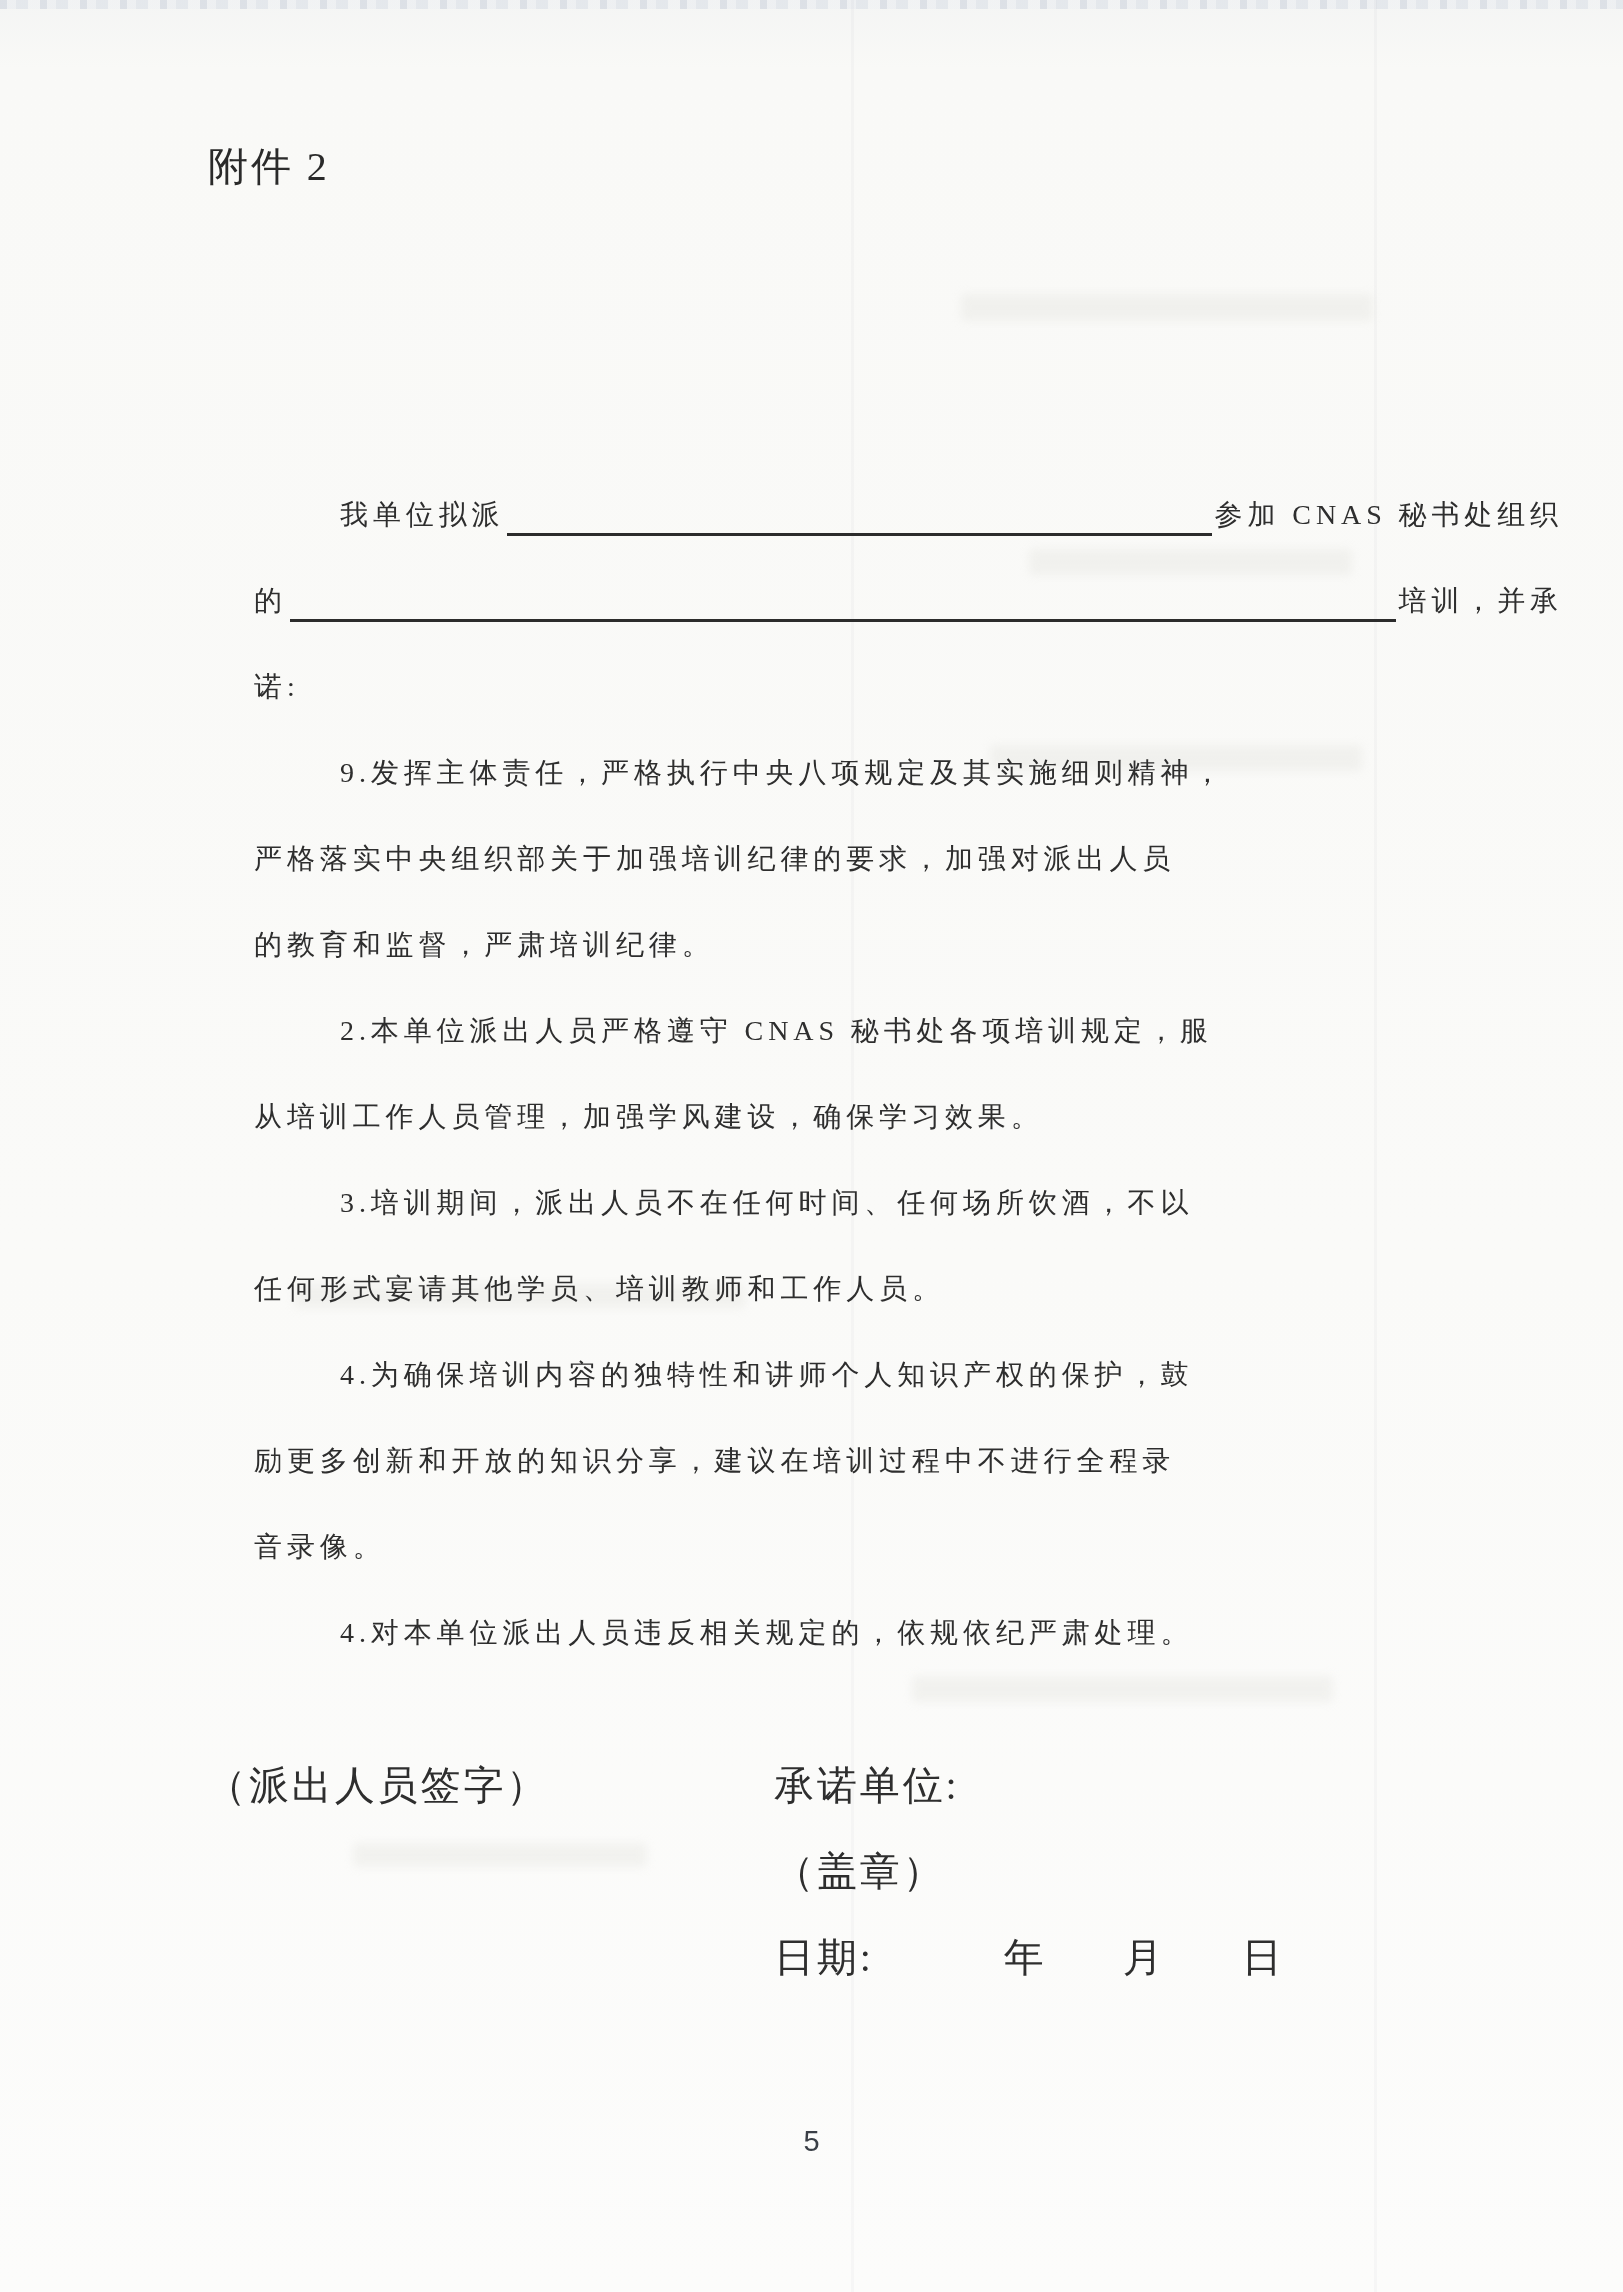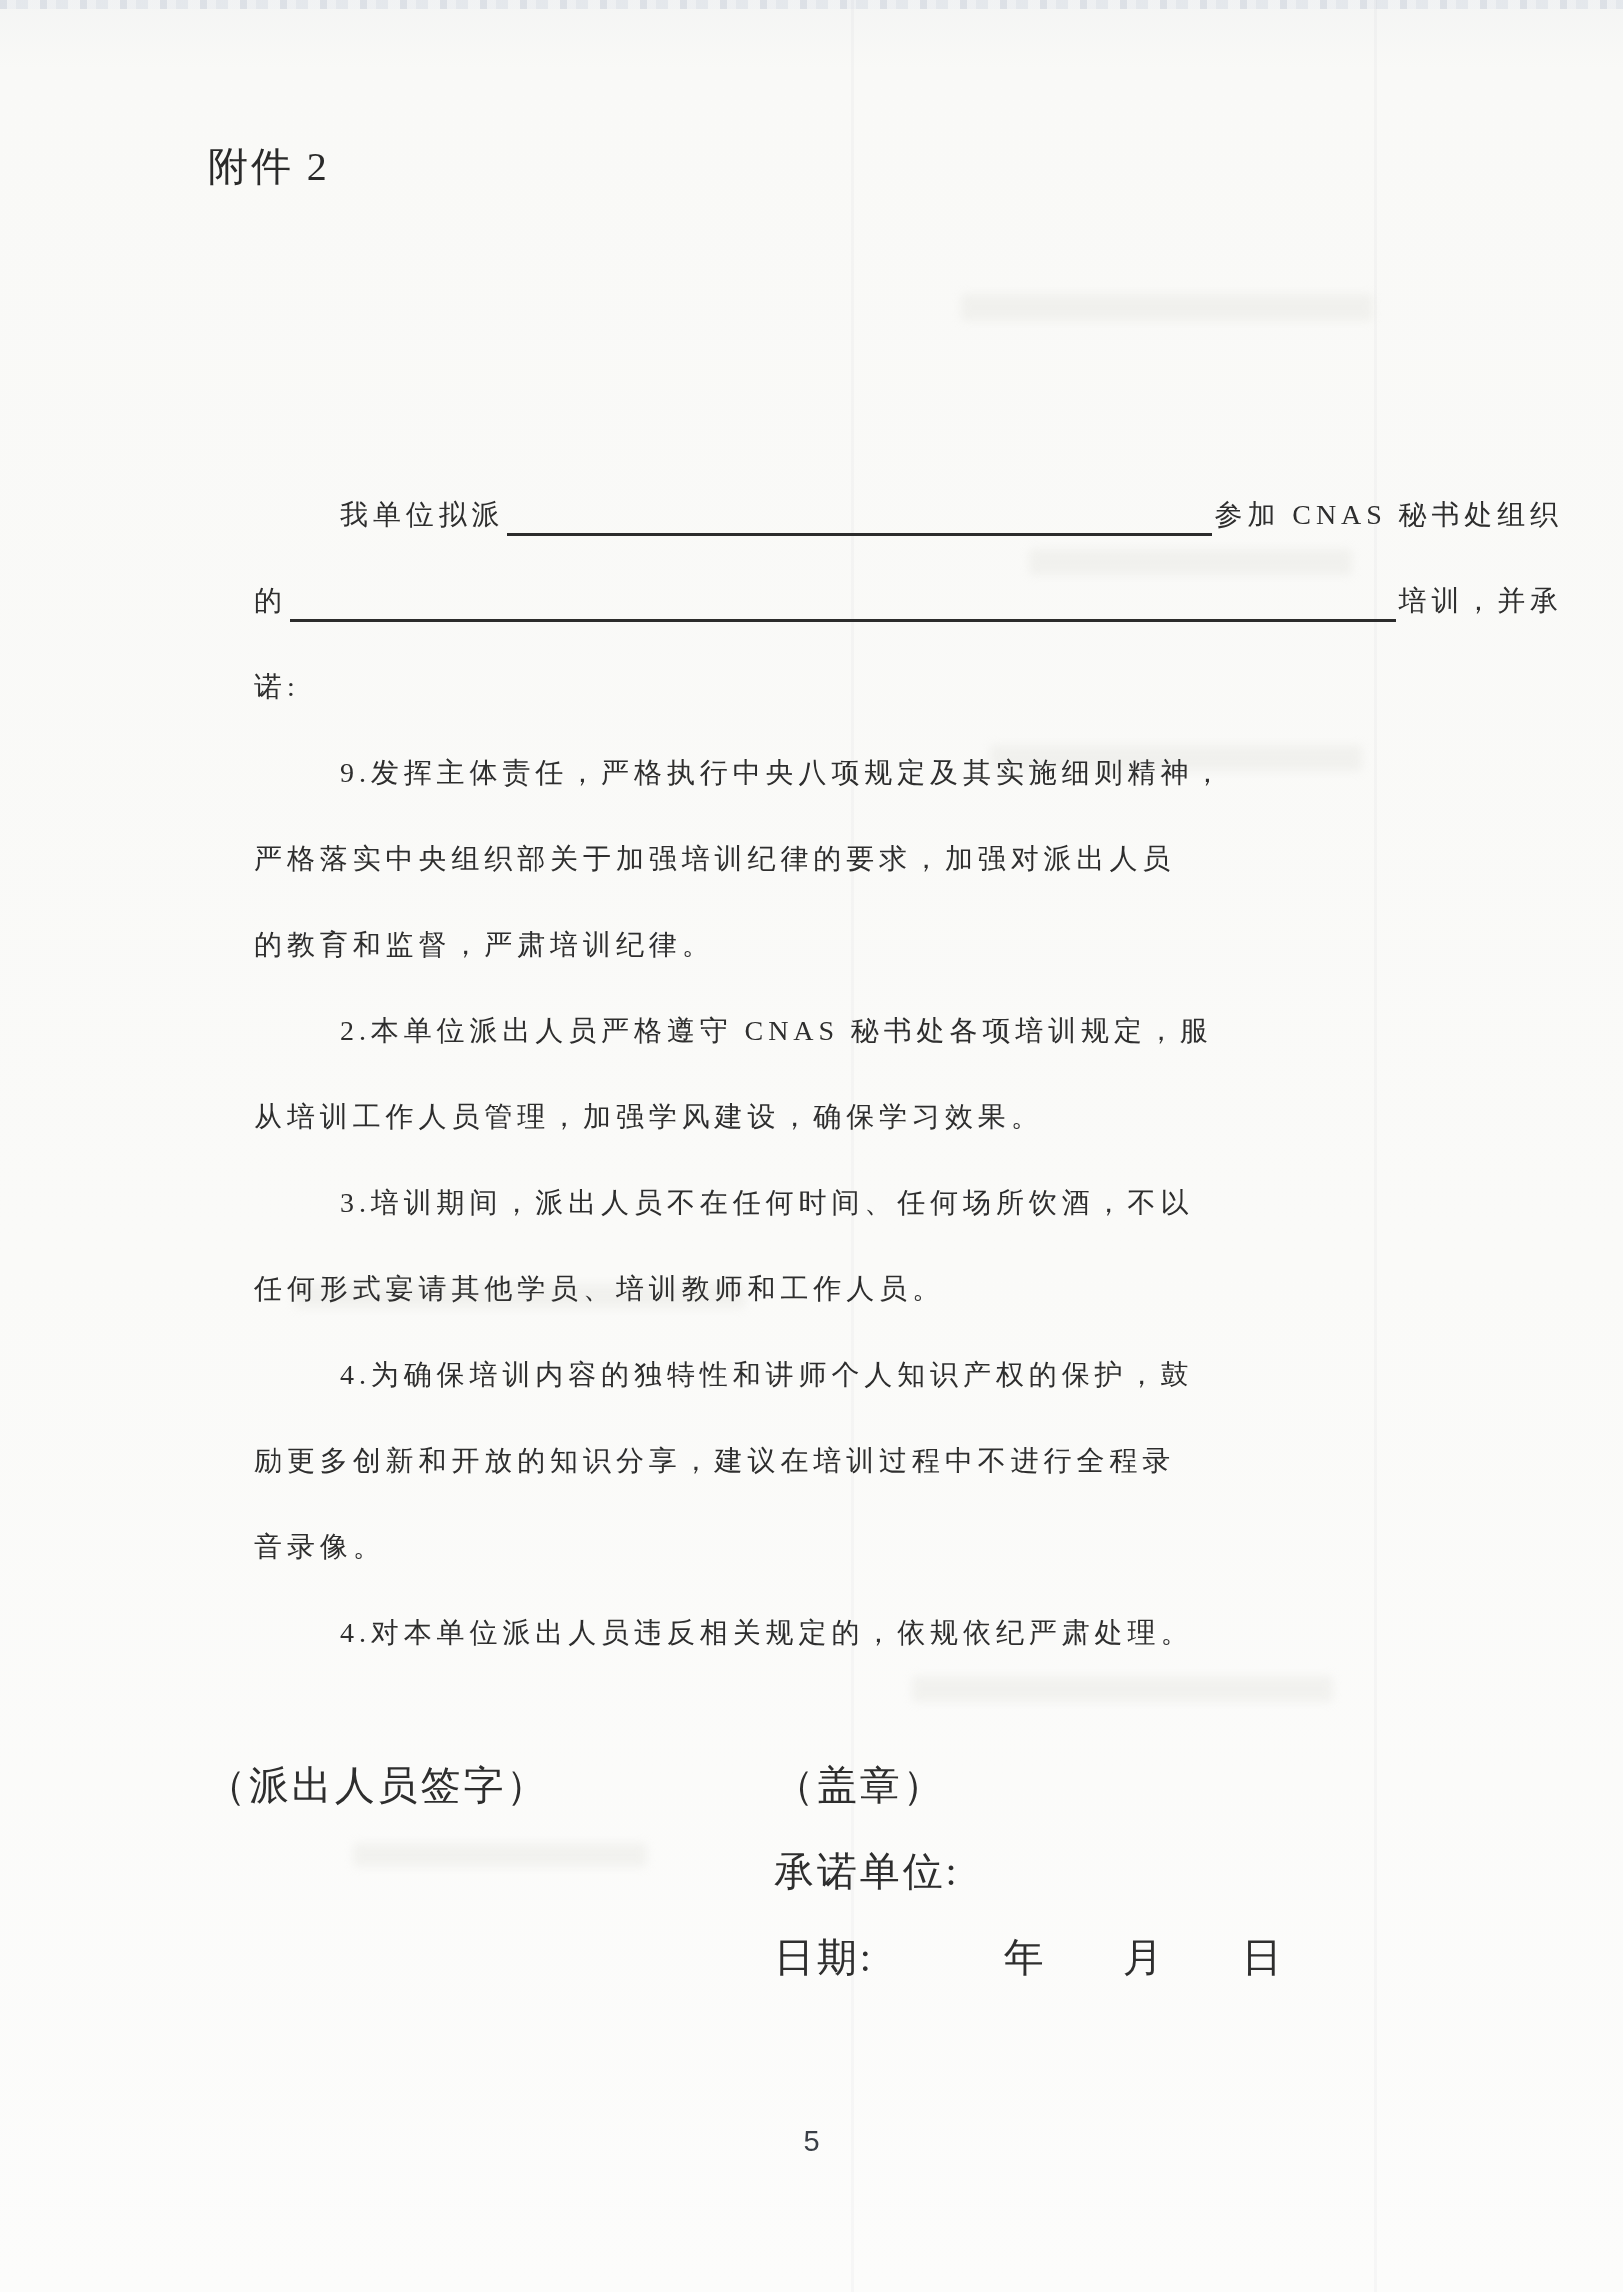--- a/index.html
+++ b/index.html
@@ -116,22 +116,22 @@
     <div class="ln">音录像。</div>
 
     <div class="ln indent">4.对本单位派出人员违反相关规定的，依规依纪严肃处理。</div>
   </div>
 
   <div class="sig-block">
     <div class="sig-col-left">
       <div class="ln">（派出人员签字）</div>
     </div>
     <div class="sig-col-right">
+      <div class="ln">承诺单位:</div>
       <div class="ln">（盖章）</div>
-      <div class="ln">承诺单位:</div>
       <div class="ln date-row">
         <span>日期:</span><span class="date-year">年</span><span class="date-month">月</span><span class="date-day">日</span>
       </div>
     </div>
   </div>
 
   <div class="page-number">5</div>
 </div>
 
 

